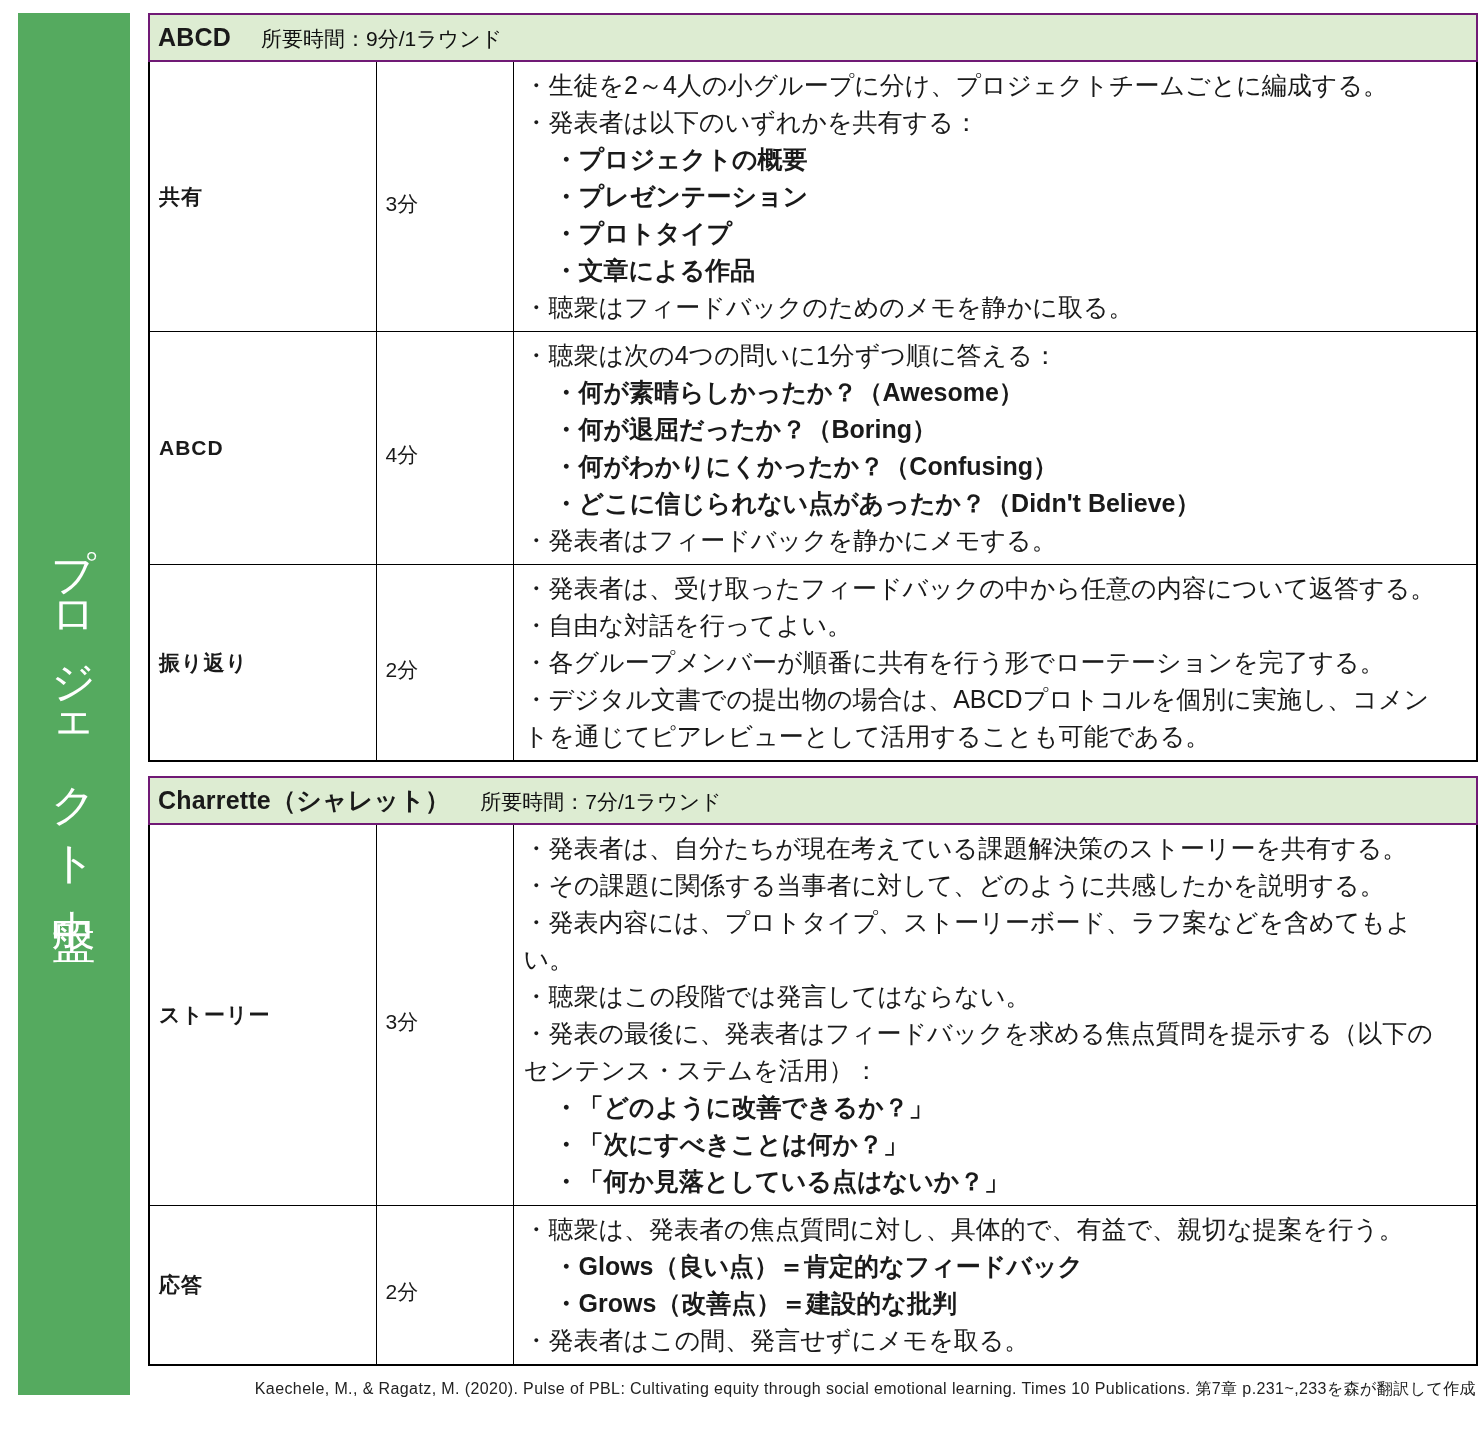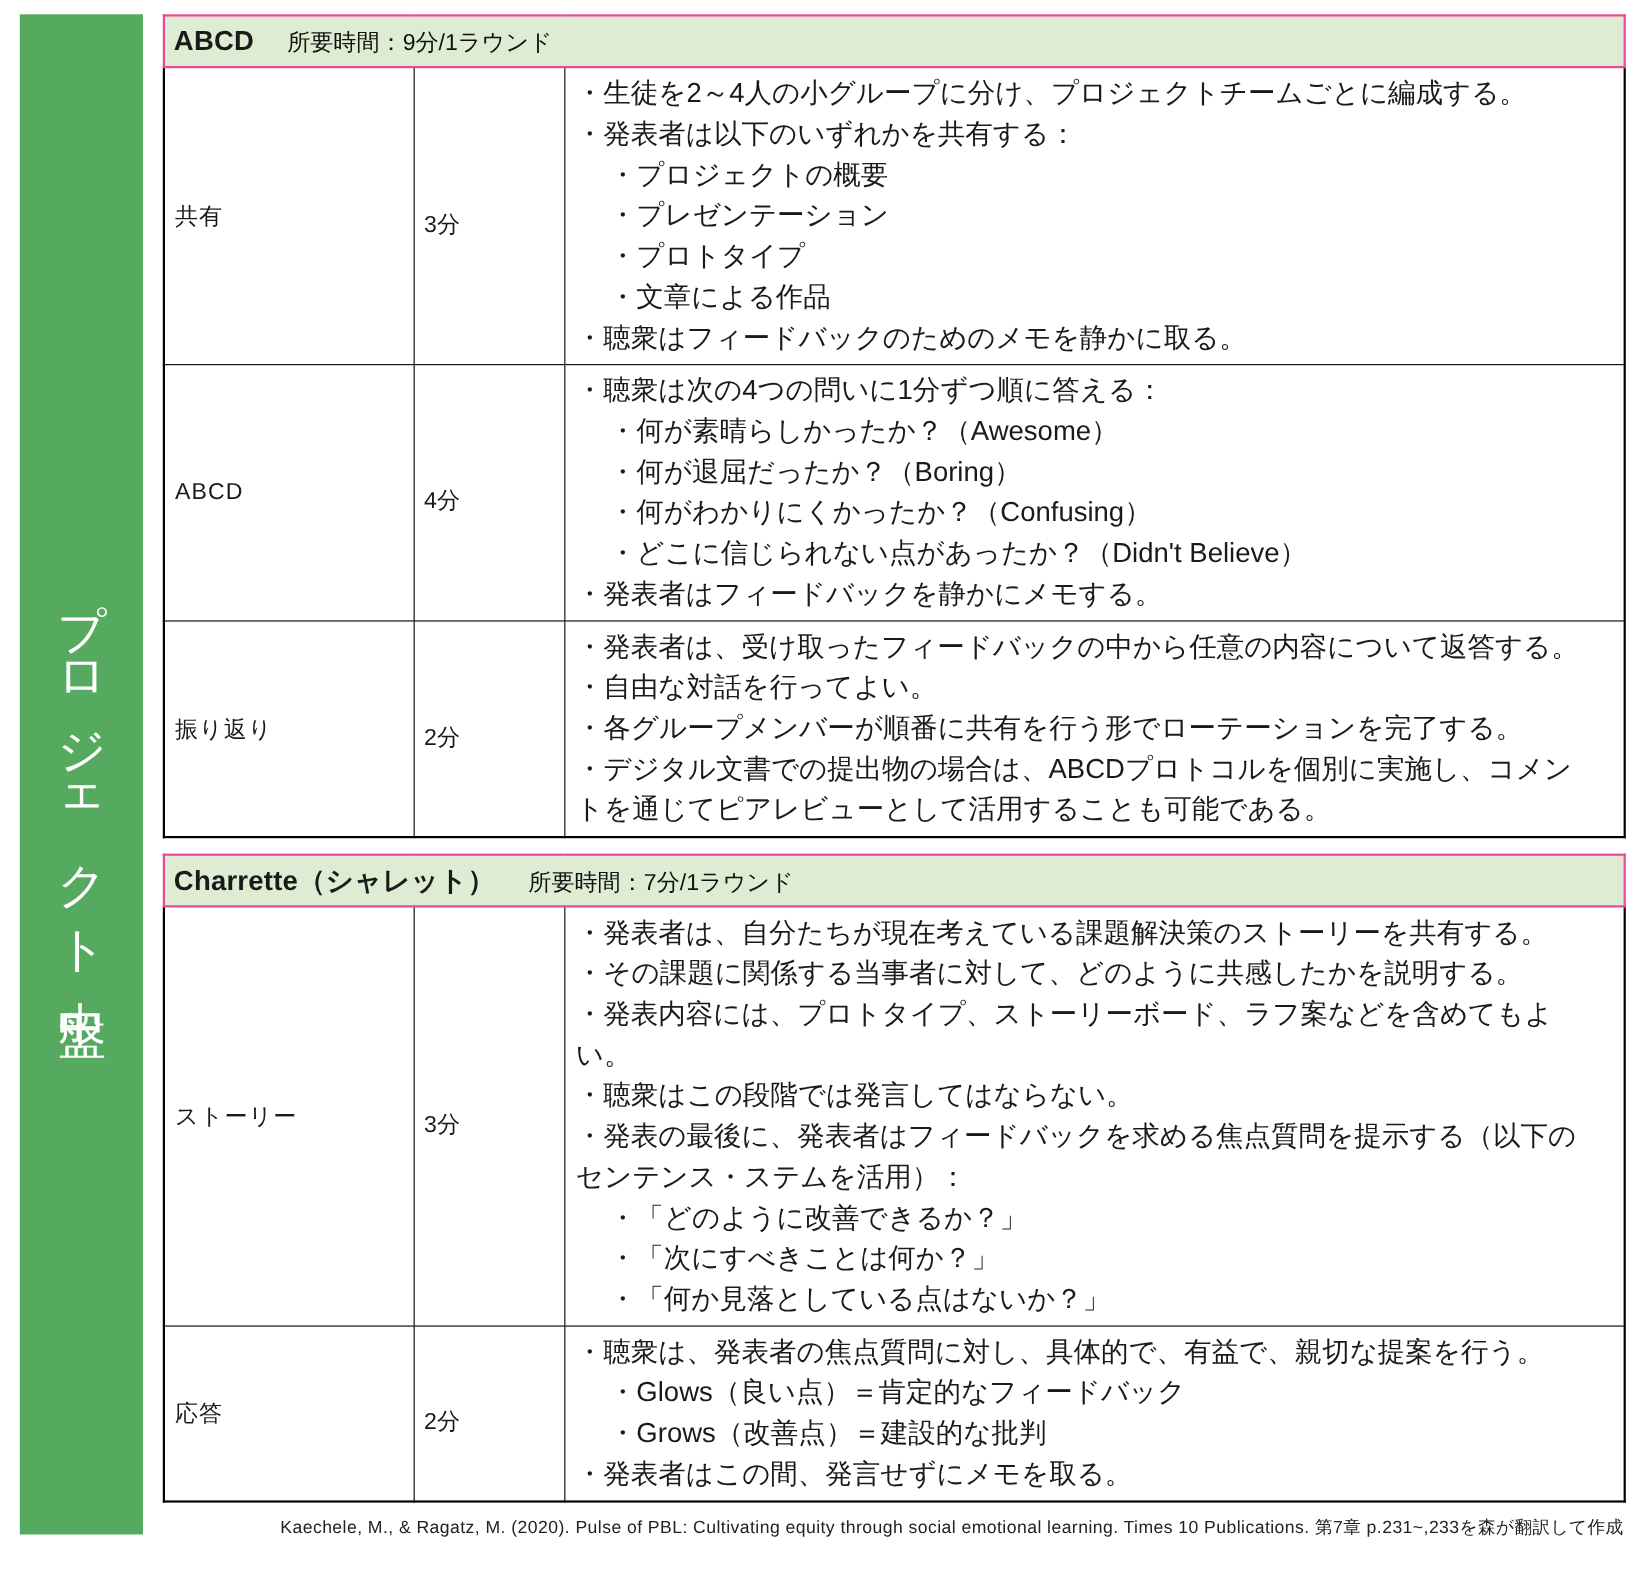--- a/index.html
+++ b/index.html
@@ -42,45 +42,45 @@
     table-layout: fixed;
     border: 2px solid #000;
   }
   .table-gap { height: 14px; }
 
   col.c1 { width: 227px; }
   col.c2 { width: 137px; }
 
   th.table-header {
     background: #ddecd2;
-    border: 2px solid #ec4899;
+    border: 2px solid #701a75;
     text-align: left;
     height: 47px;
     padding: 2px 8px;
     vertical-align: middle;
     font-weight: 400;
     white-space: nowrap;
   }
   .t-title { font-weight: 700; font-size: 25px; letter-spacing: 0.2px; }
   .t-duration { font-size: 21px; margin-left: 30px; color: #111; }
 
   td {
     border: 1.5px solid #000;
     vertical-align: middle;
     font-size: 21px;
   }
-  td.label-cell { padding: 4px 6px 4px 9px; letter-spacing: 1px; }
+  td.label-cell { padding: 4px 6px 4px 9px; letter-spacing: 1px; font-weight: bold; }
   td.time-cell  { padding: 18px 6px 4px 9px; }
   td.content-cell {
     padding: 5px 26px 5px 10px;
     vertical-align: middle;
     line-height: 37px;
   }
   .line { font-size: 25px; }
-  .line.ind { padding-left: 30px; }
+  .line.ind { padding-left: 30px; font-weight: bold; }
 
   .footer {
     margin-top: 13px;
     text-align: right;
     font-size: 16px;
     letter-spacing: 0.4px;
     color: #222;
     padding-right: 2px;
   }
 </style>

